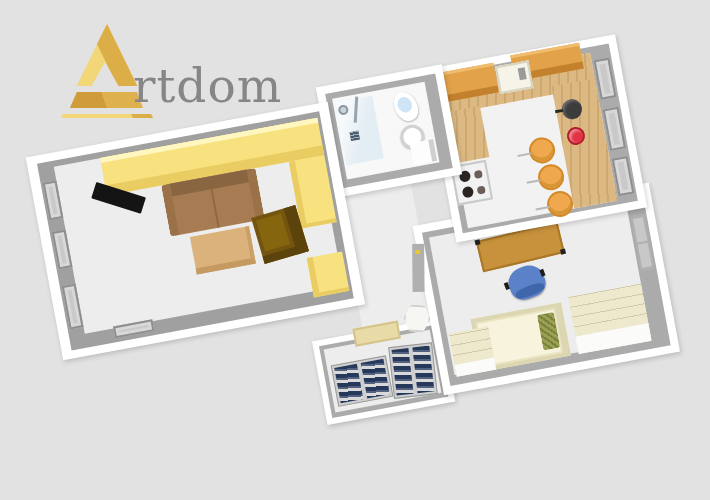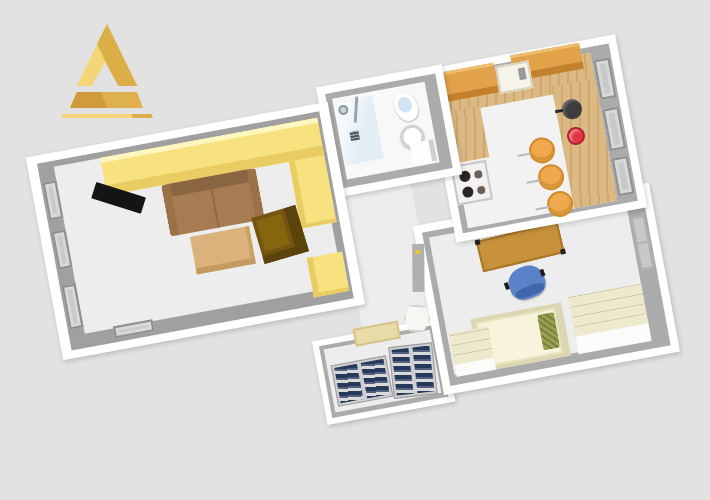--- a/index.html
+++ b/index.html
@@ -109,20 +109,21 @@
 
   <div class="logo">
     <svg width="100" height="100" viewBox="0 0 100 100">
       <polygon points="52,2 98,96 6,96" fill="#f2d678"></polygon>
       <polygon points="52,2 98,96 78,96 42,22" fill="#dcae48"></polygon>
       <polygon points="50,40 68,72 32,72" fill="#e2e2e2"></polygon>
       <polygon points="12,64 92,64 98,92 4,92" fill="#e2e2e2"></polygon>
       <polygon points="22,70 82,70 88,86 15,86" fill="#dfb04e"></polygon>
       <polygon points="22,70 46,70 52,86 15,86" fill="#d09b3a"></polygon>
     </svg>
+    <span class="word">rtdom</span>
   </div>
 
   <div class="fp">
 
     <div class="floor" style="left:280px;top:80px;width:74px;height:186px;z-index:1;"></div>
 
     <div class="room" style="left:228px;top:235px;width:130px;height:85px;z-index:2;">
       <div class="inner" style="left:6px;top:6px;width:118px;height:73px;"></div>
       <div class="floor" style="left:10px;top:10px;width:108px;height:64px;"></div>
       <div class="shelf" style="left:14px;top:27px;width:56px;height:42px;">

